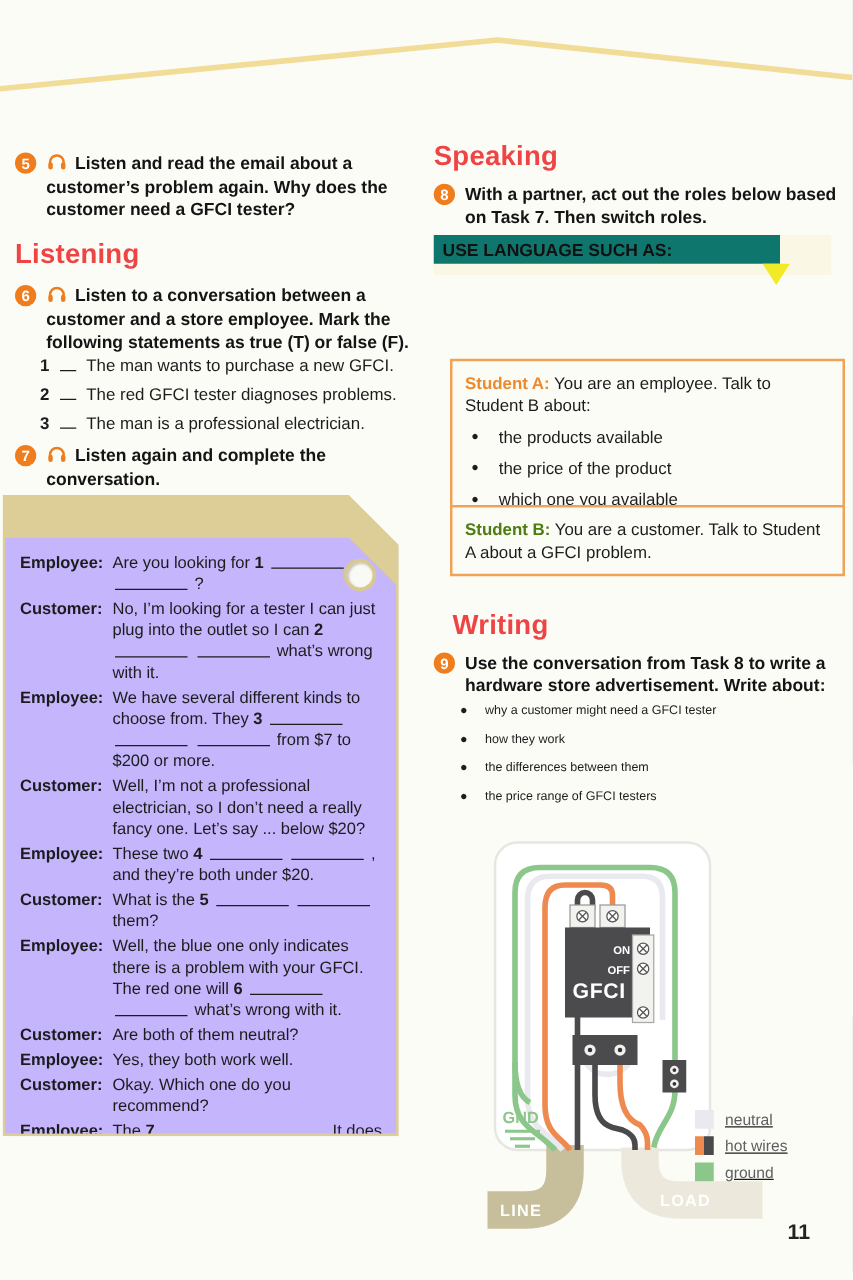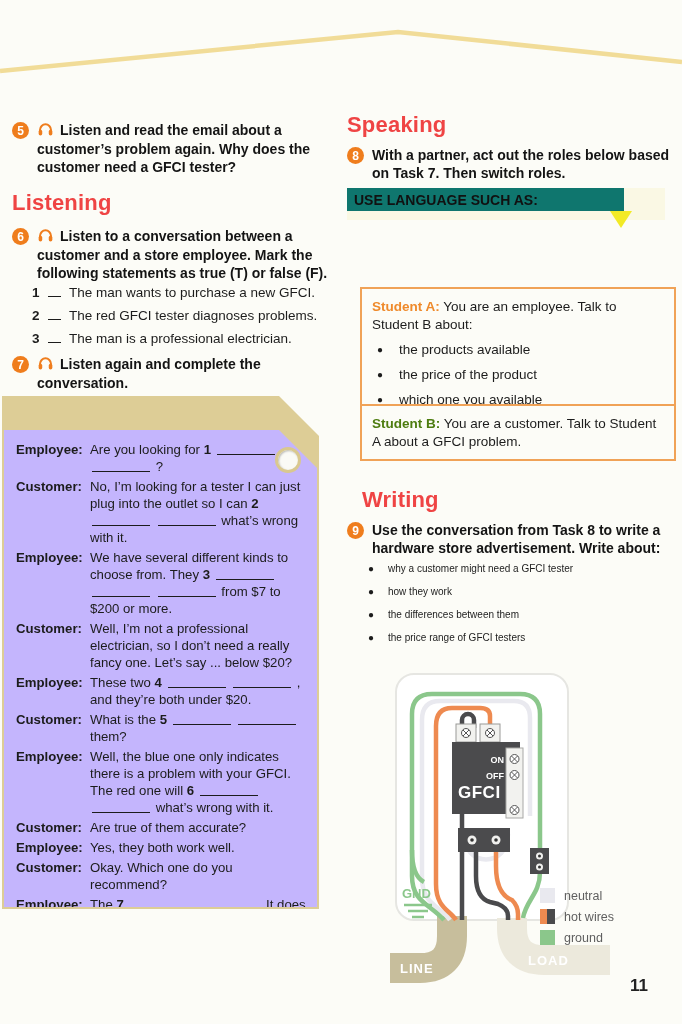--- a/index.html
+++ b/index.html
@@ -69,21 +69,21 @@
   ul.dots li::before{content:"●";position:absolute;left:5px;top:0;font-size:10px;}
 
   
   .wbullets{position:absolute;left:368px;top:560px;width:300px;list-style:none;margin:0;padding:0;
             font-size:10px;}
   .wbullets li{position:relative;padding-left:20px;margin-bottom:6px;line-height:17px;}
   .wbullets li::before{content:"●";position:absolute;left:0;top:0;font-size:10px;}
 
   
   .diagram{position:absolute;left:390px;top:670px;}
-  .legend{position:absolute;left:540px;top:885px;}
+  .legend{position:absolute;left:556px;top:885px;text-decoration:underline;}
   .lrow{display:flex;align-items:center;height:21px;}
   .sw{width:15px;height:15px;margin-right:9px;}
   .sw-neutral{background:#e9e9ef;}
   .sw-hot{background:linear-gradient(90deg,#ee8a50 50%,#4a4a4c 50%);}
   .sw-ground{background:#8bc78b;}
   .ltext{font-size:12.5px;color:#5f5f5f;}
 
   .pagenum{position:absolute;left:630px;top:976px;font-size:17px;font-weight:bold;color:#222;}
 </style>
 </head>
@@ -172,21 +172,21 @@
     <p class="t-text">What is the <b>5 </b><span class="blank"></span> <span class="blank"></span> them?</p>
   </div>
 
   <div class="turn">
     <span class="t-label">Employee:</span>
     <p class="t-text">Well, the blue one only indicates there is a problem with your GFCI. The red one will <b>6 </b><span class="blank"></span> <span class="blank"></span> what’s wrong with it.</p>
   </div>
 
   <div class="turn">
     <span class="t-label">Customer:</span>
-    <p class="t-text">Are true of them accurate?</p>
+    <p class="t-text">Are both of them neutral?</p>
   </div>
 
   <div class="turn">
     <span class="t-label">Employee:</span>
     <p class="t-text">Yes, they both work well.</p>
   </div>
 
   <div class="turn">
     <span class="t-label">Customer:</span>
     <p class="t-text">Okay. Which one do you recommend?</p>

